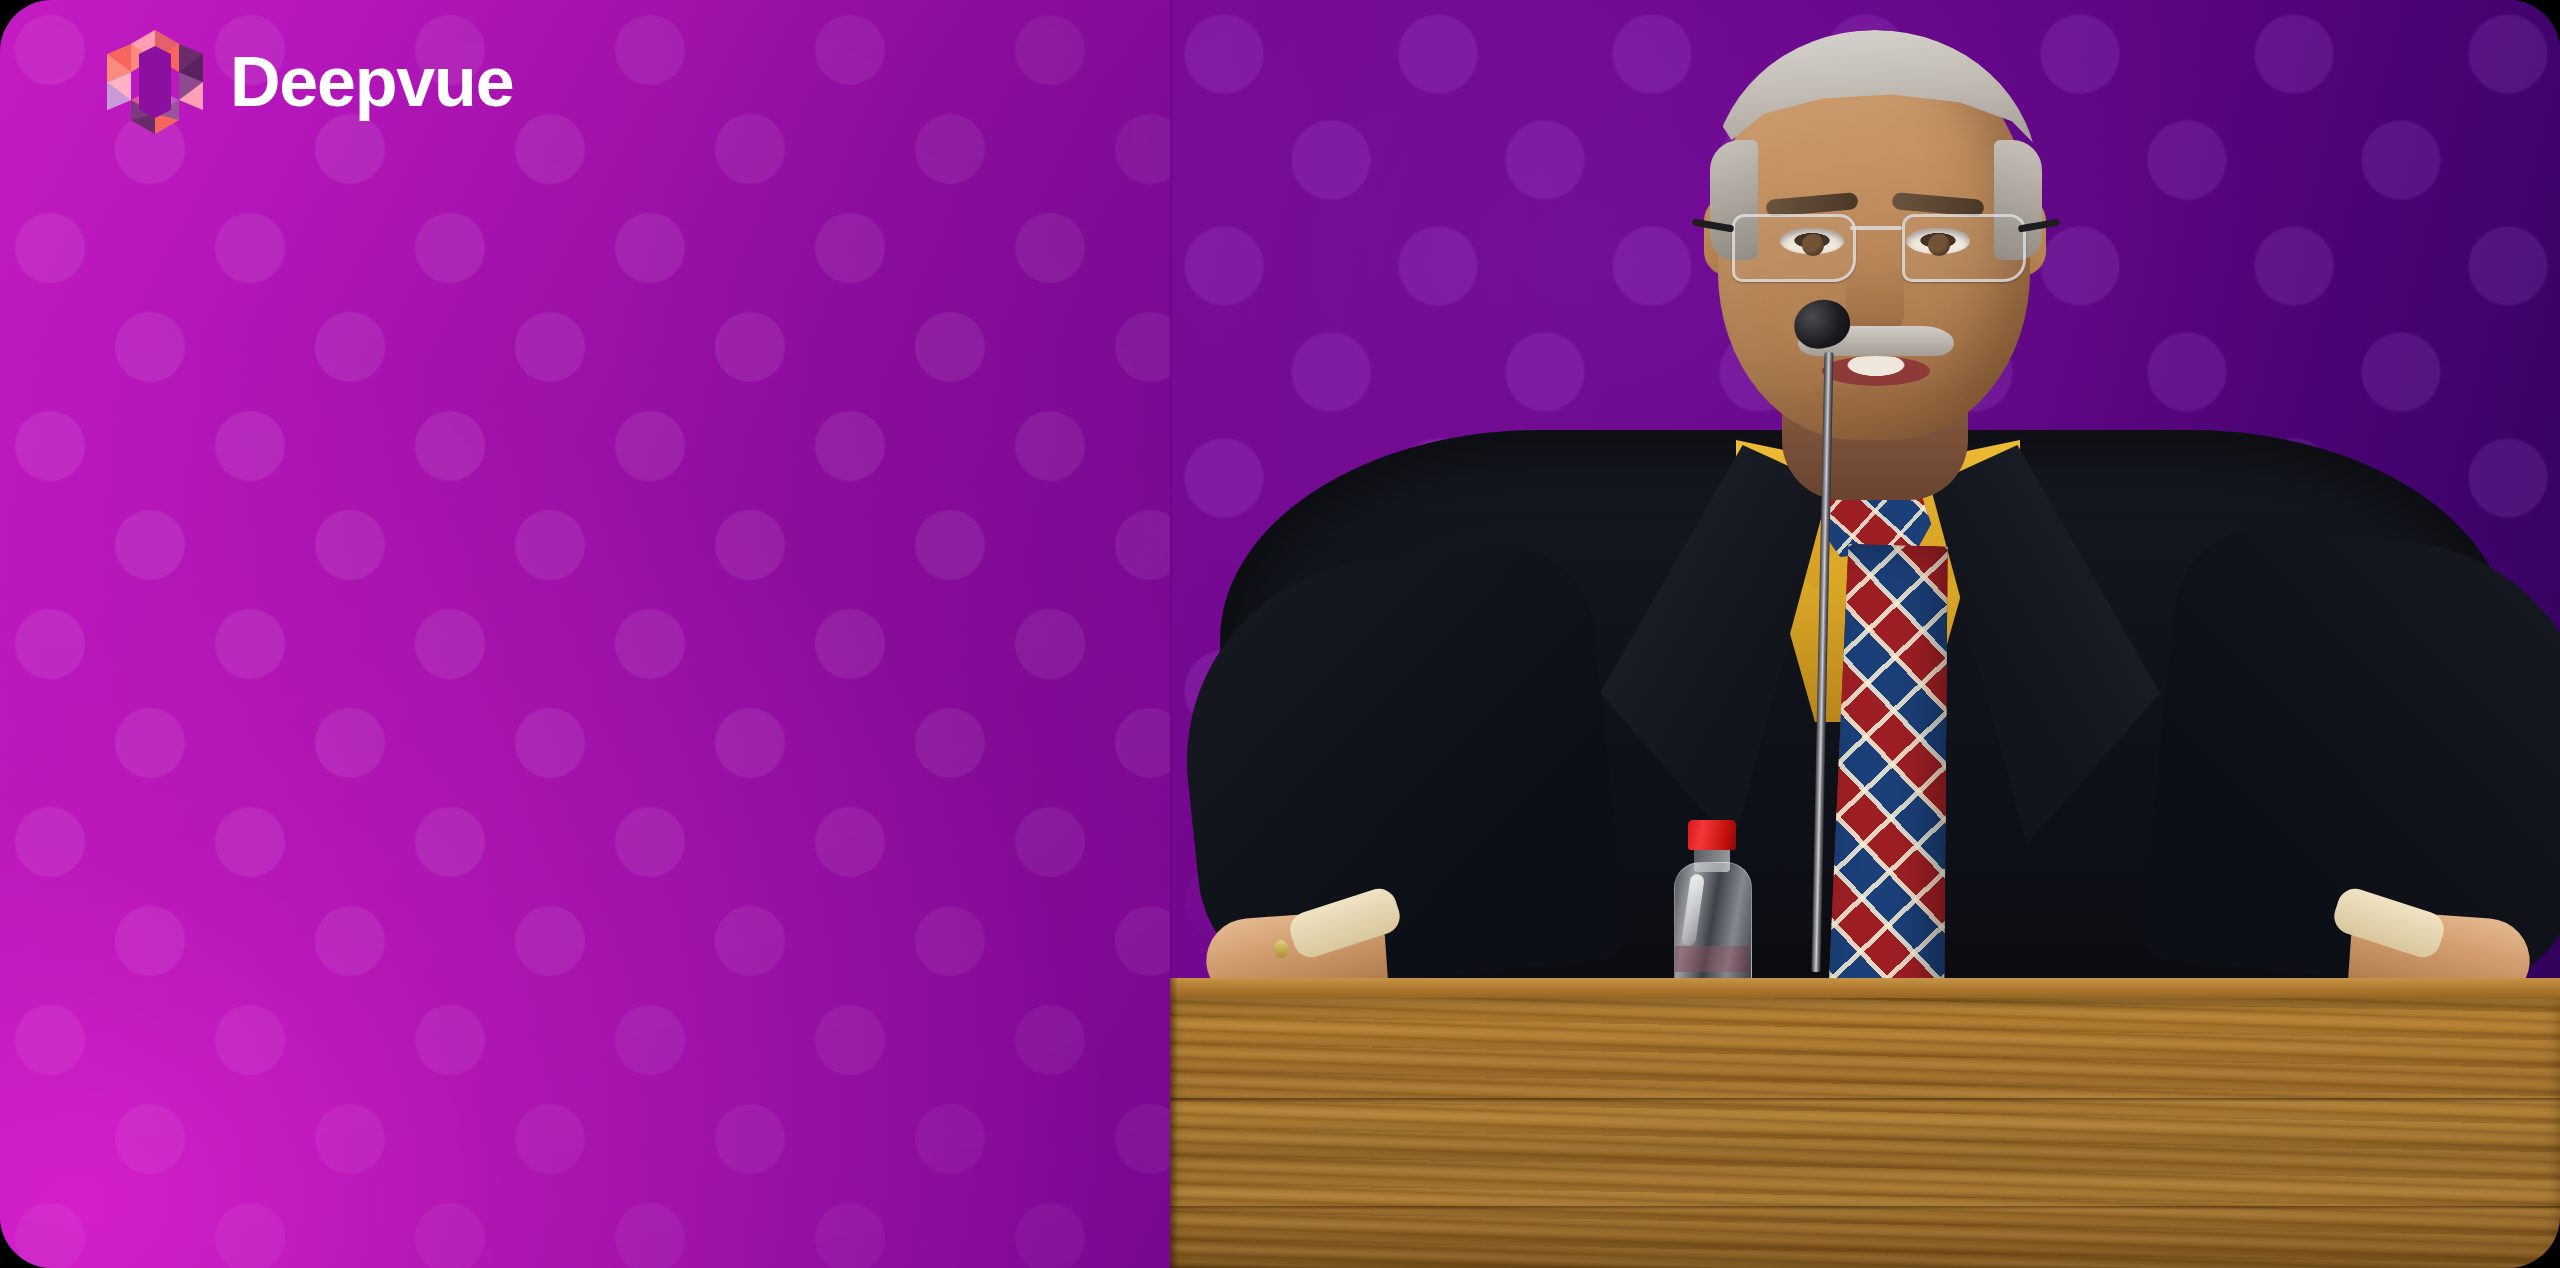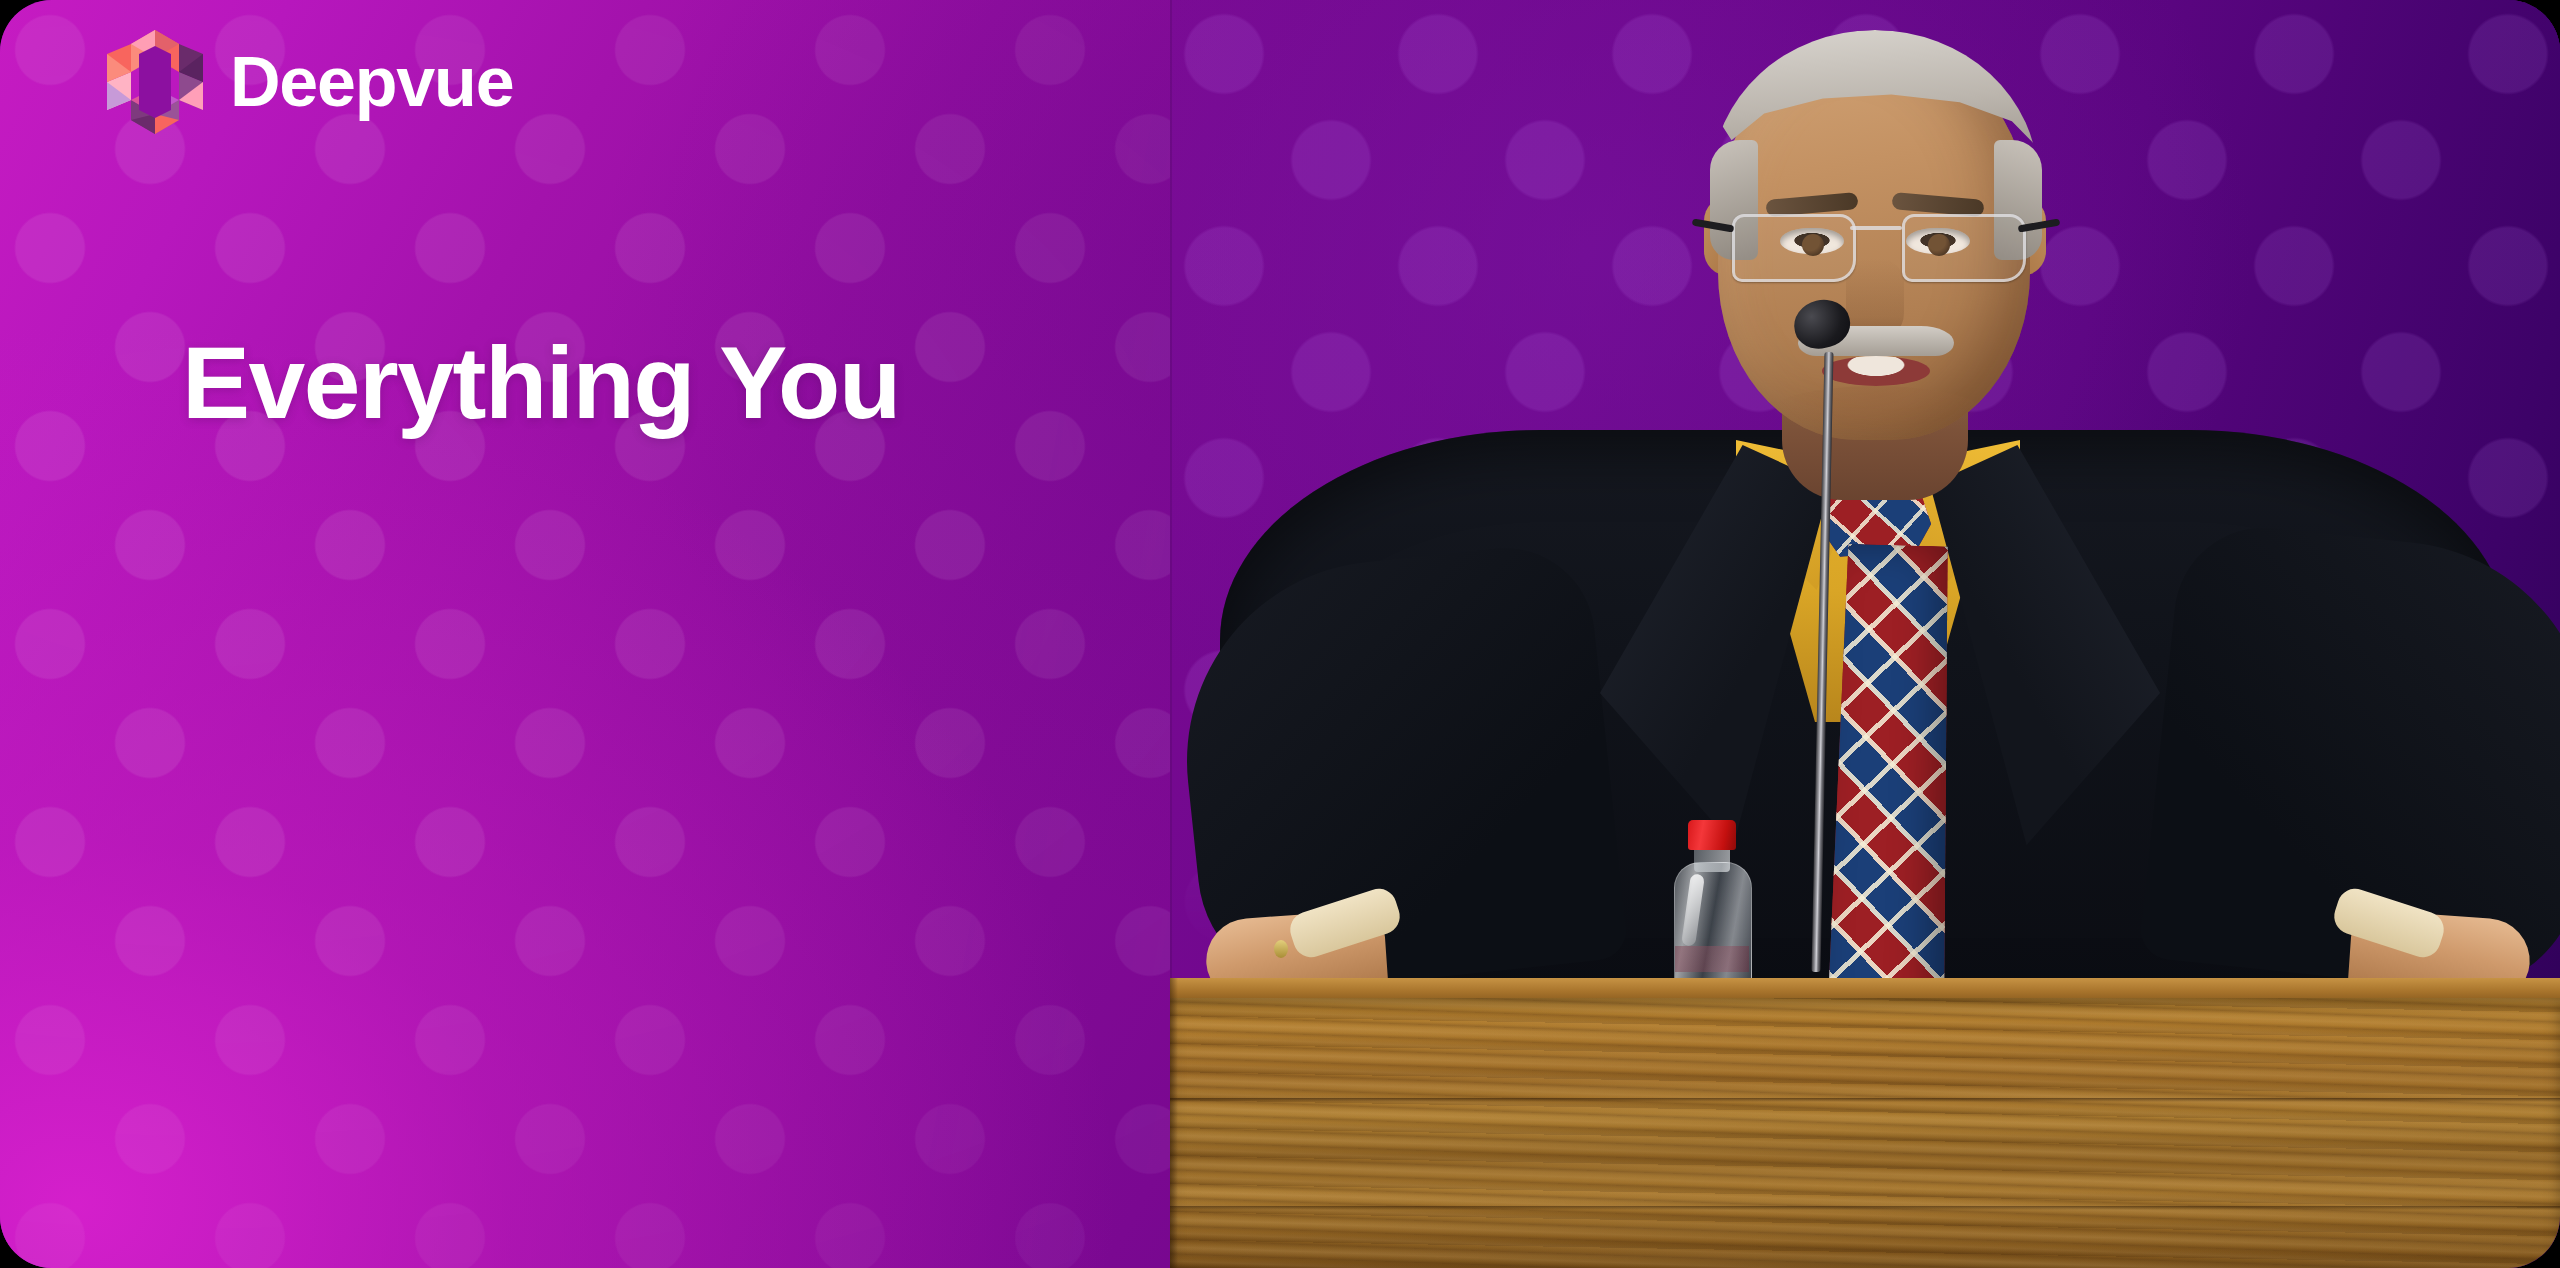--- a/index.html
+++ b/index.html
@@ -713,16 +713,15 @@
 
       <polygon points="30,34 50,44 50,74 30,64" fill="#8f0fa2" opacity="0.0"></polygon>
       <polygon points="34,26 66,26 66,82 34,82" fill="#8c10a0"></polygon>
       <polygon points="34,26 50,18 66,26 50,34" fill="#8c10a0"></polygon>
       <polygon points="34,82 50,90 66,82 50,74" fill="#8c10a0"></polygon>
     </svg>
     <div class="logo-wordmark">Deepvue</div>
   </div>
 
   <div class="headline">
-    <span class="headline-line">Everything You</span>
   </div>
 
 </div>
 
 </body></html>

